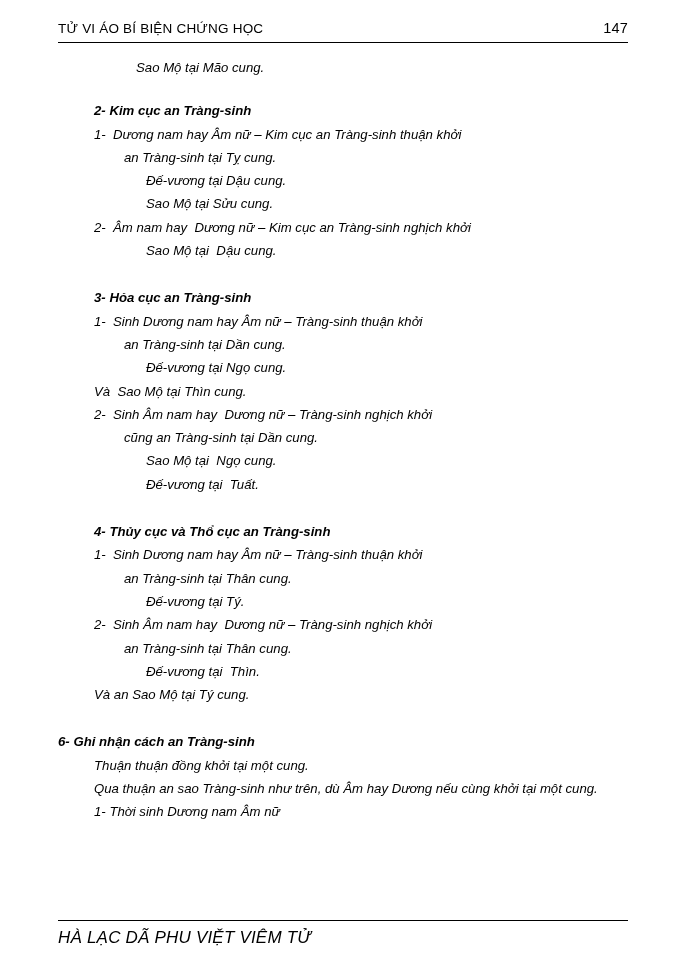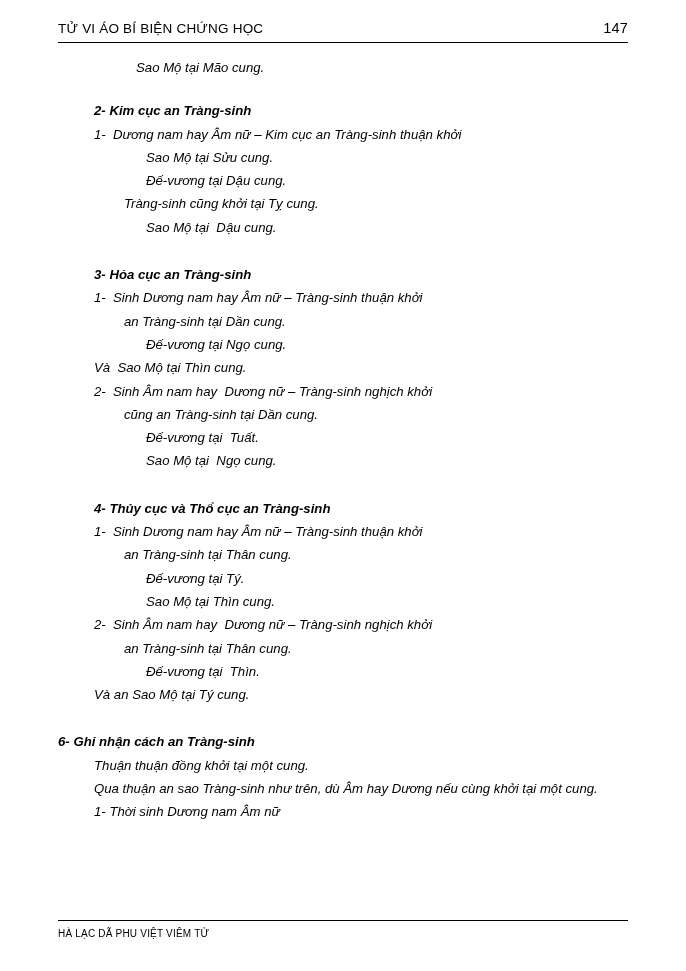--- a/index.html
+++ b/index.html
@@ -58,22 +58,23 @@
     top: 920px;
     width: 570px;
     height: 1px;
     background: #000000;
   }
   .footer {
     position: absolute;
     left: 58px;
     top: 928px;
     width: 570px;
-    font-size: 10px;
+    font-size: 17px;
     letter-spacing: 0.2px;
+    font-style: italic;
   }
 
   
   .content {
     position: absolute;
     left: 58px;
     top: 56px;
     width: 570px;
     font-size: 13.2px;
     line-height: 23.3px;
@@ -110,44 +111,44 @@
   <div class="rule-top"></div>
 
   <div class="content">
 
     <p class="i-top">Sao Mộ tại Mão cung.</p>
 
     <div class="gap-md"></div>
 
     <p class="i-head b">2- Kim cục an Tràng-sinh</p>
     <p class="i-1">1-  Dương nam hay Âm nữ – Kim cục an Tràng-sinh thuận khởi</p>
+    <p class="i-2">an Tràng-sinh tại Tỵ cung.</p>
+    <p class="i-3">Đế-vương tại Dậu cung.</p>
     <p class="i-3">Sao Mộ tại Sửu cung.</p>
-    <p class="i-3">Đế-vương tại Dậu cung.</p>
-    <p class="i-2">Tràng-sinh cũng khởi tại Tỵ cung.</p>
+    <p class="i-1">2-  Âm nam hay  Dương nữ – Kim cục an Tràng-sinh nghịch khởi</p>
     <p class="i-3">Sao Mộ tại  Dậu cung.</p>
 
     <div class="gap-lg"></div>
 
     <p class="i-head b">3- Hỏa cục an Tràng-sinh</p>
     <p class="i-1">1-  Sinh Dương nam hay Âm nữ – Tràng-sinh thuận khởi</p>
     <p class="i-2">an Tràng-sinh tại Dần cung.</p>
     <p class="i-3">Đế-vương tại Ngọ cung.</p>
     <p class="i-1">Và  Sao Mộ tại Thìn cung.</p>
     <p class="i-1">2-  Sinh Âm nam hay  Dương nữ – Tràng-sinh nghịch khởi</p>
     <p class="i-2">cũng an Tràng-sinh tại Dần cung.</p>
+    <p class="i-3">Sao Mộ tại  Ngọ cung.</p>
     <p class="i-3">Đế-vương tại  Tuất.</p>
-    <p class="i-3">Sao Mộ tại  Ngọ cung.</p>
 
     <div class="gap-lg"></div>
 
     <p class="i-head b">4- Thủy cục và Thổ cục an Tràng-sinh</p>
     <p class="i-1">1-  Sinh Dương nam hay Âm nữ – Tràng-sinh thuận khởi</p>
     <p class="i-2">an Tràng-sinh tại Thân cung.</p>
     <p class="i-3">Đế-vương tại Tý.</p>
-    <p class="i-3">Sao Mộ tại Thìn cung.</p>
     <p class="i-1">2-  Sinh Âm nam hay  Dương nữ – Tràng-sinh nghịch khởi</p>
     <p class="i-2">an Tràng-sinh tại Thân cung.</p>
     <p class="i-3">Đế-vương tại  Thìn.</p>
     <p class="i-1">Và an Sao Mộ tại Tý cung.</p>
 
     <div class="gap-lg"></div>
 
     <p class="i-0 b">6- Ghi nhận cách an Tràng-sinh</p>
     <p class="i-para">Thuận thuận đồng khởi tại một cung.</p>
     <p class="i-just">Qua thuận an sao Tràng-sinh như trên, dù Âm hay Dương nếu cùng khởi tại một cung.</p>

